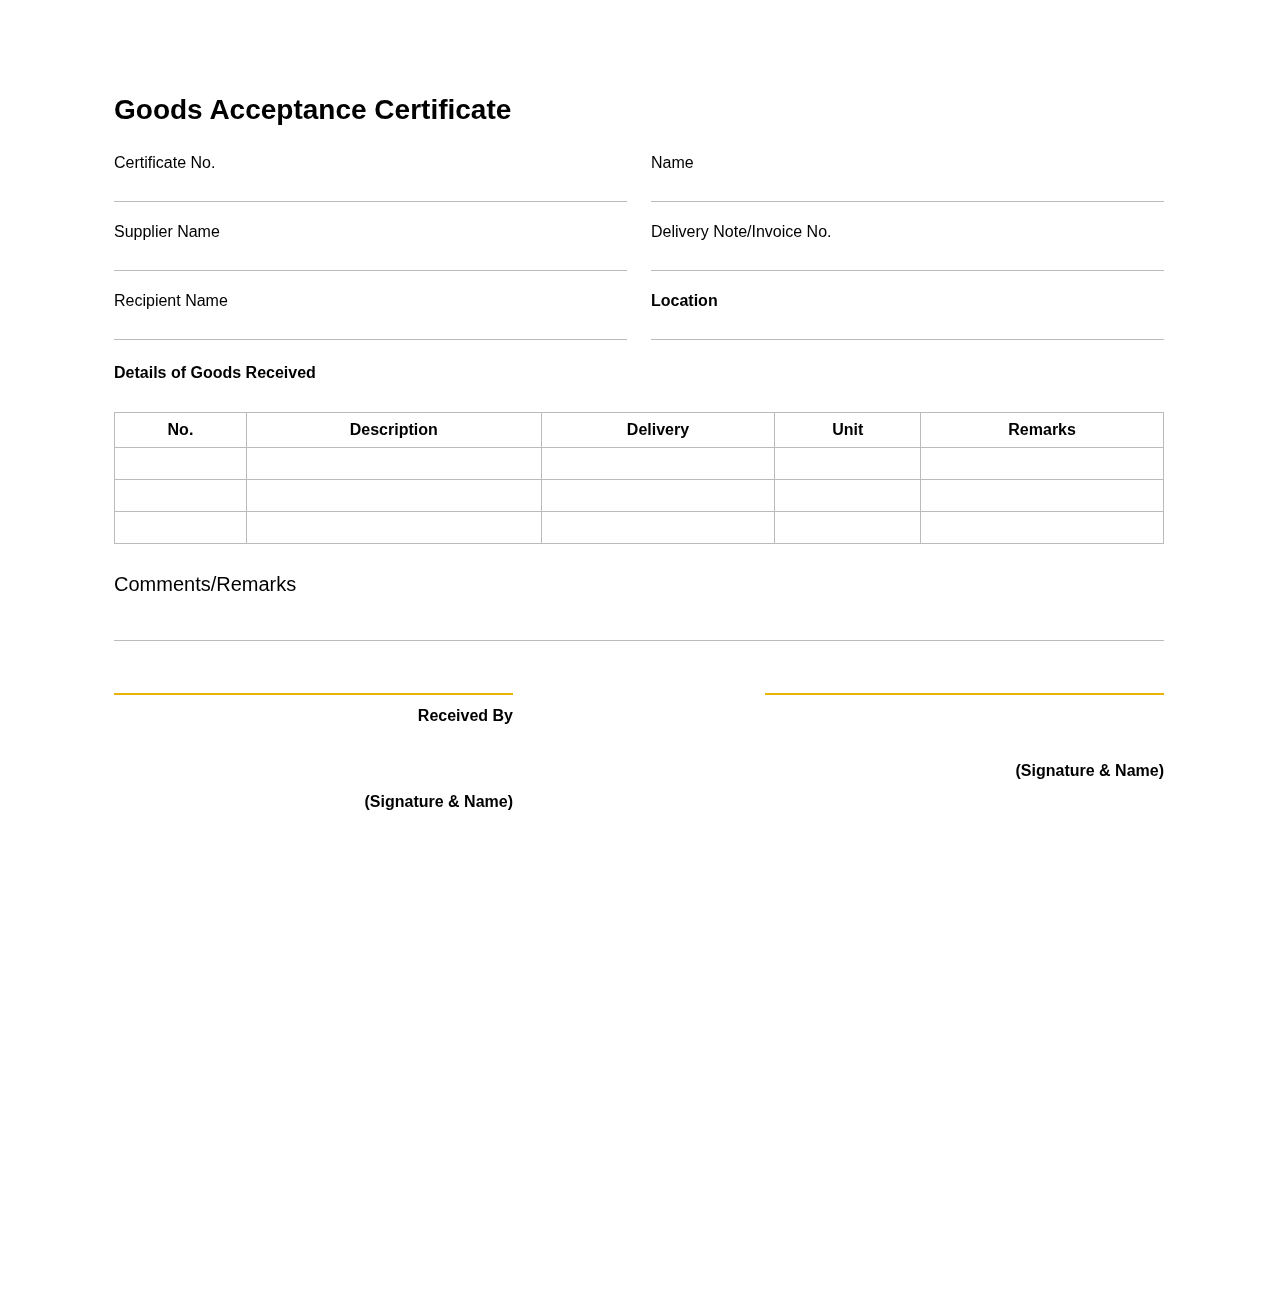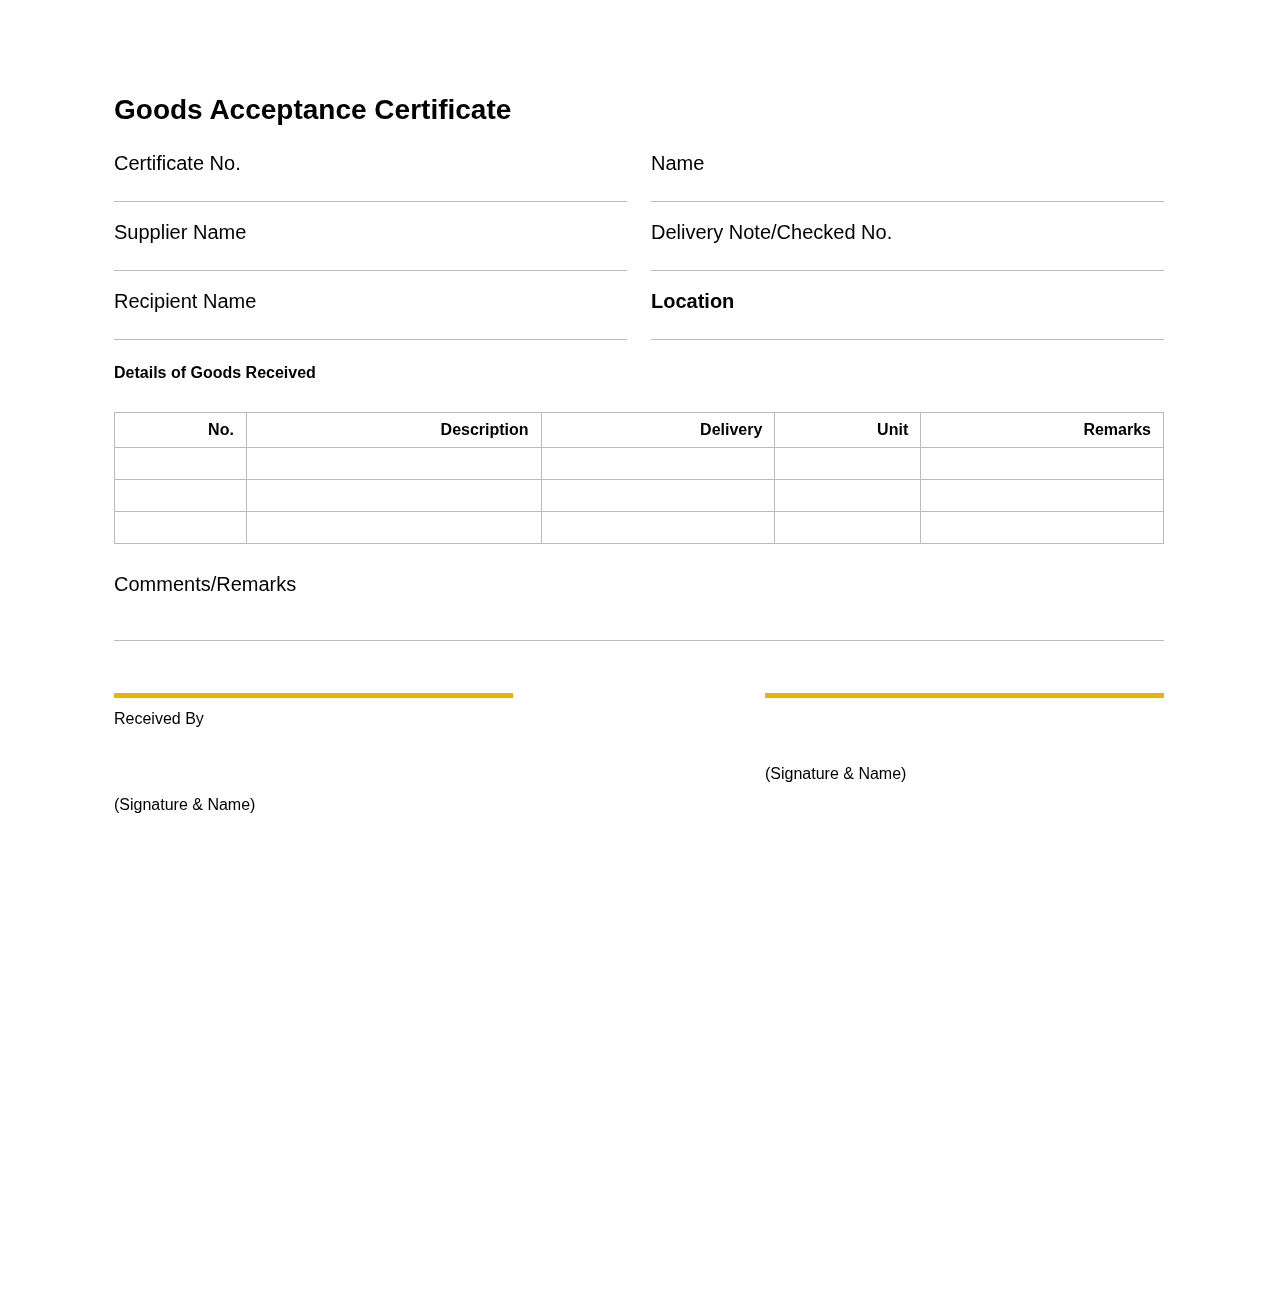--- a/index.html
+++ b/index.html
@@ -1,48 +1,48 @@
 <!DOCTYPE html>
 <html><head>
   <meta charset="utf-8">
   <style>
     html, body { margin: 0; padding: 0; background: #ffffff; }
     body { width: 1278px; height: 1300px; position: relative; font-family: "Liberation Sans", sans-serif; color: #000; }
     .page { position: absolute; left: 114px; top: 0; width: 1050px; }
     h1 { position: absolute; top: 90px; left: 0; margin: 0; font-size: 28px; font-weight: bold; line-height: 40px; white-space: nowrap; }
     .field { position: absolute; width: 513px; height: 48px; border-bottom: 1px solid #bbbbbb; }
-    .field .label { font-size: 20px; line-height: 20px; position: absolute; top: 0; left: 0; white-space: nowrap; }
+    .field .label { font-size: 16px; line-height: 20px; position: absolute; top: 0; left: 0; white-space: nowrap; }
     h2 { position: absolute; top: 358px; left: 0; margin: 0; font-size: 16px; font-weight: bold; line-height: 30px; white-space: nowrap; }
     table.goods { position: absolute; top: 412px; left: 0; width: 1050px; border-collapse: collapse; }
-    table.goods th, table.goods td { border: 1px solid #bbbbbb; padding: 0 12px; text-align: right; font-size: 16px; }
+    table.goods th, table.goods td { border: 1px solid #bbbbbb; padding: 0 12px; text-align: center; font-size: 16px; }
     table.goods th { height: 34px; font-weight: bold; }
     table.goods td { height: 31px; }
     .comments { position: absolute; top: 574px; left: 0; width: 1050px; height: 66px; border-bottom: 1px solid #bbbbbb; }
     .comments .label { font-size: 20px; line-height: 20px; }
-    .sig { position: absolute; top: 693px; width: 399px; border-top: 5px solid #eab308; text-align: left; font-size: 16px; }
+    .sig { position: absolute; top: 693px; width: 399px; border-top: 2px solid #eab308; text-align: right; font-size: 16px; font-weight: bold; }
     .sig .role { margin-top: 11px; line-height: 20px; }
     .sig .hint { margin-top: 66px; line-height: 20px; }
   </style>
 </head>
 <body>
 
 <div class="page">
   <h1>Goods Acceptance Certificate</h1>
 
   <div class="field" style="top:153px;left:0;">
     <span class="label">Certificate No.</span>
   </div>
   <div class="field" style="top:153px;left:537px;">
     <span class="label">Name</span>
   </div>
   <div class="field" style="top:222px;left:0;">
     <span class="label">Supplier Name</span>
   </div>
   <div class="field" style="top:222px;left:537px;">
-    <span class="label">Delivery Note/Checked No.</span>
+    <span class="label">Delivery Note/Invoice No.</span>
   </div>
   <div class="field" style="top:291px;left:0;">
     <span class="label">Recipient Name</span>
   </div>
   <div class="field" style="top:291px;left:537px;font-weight:bold;">
     <span class="label">Location</span>
   </div>
 
   <h2>Details of Goods Received</h2>
 

